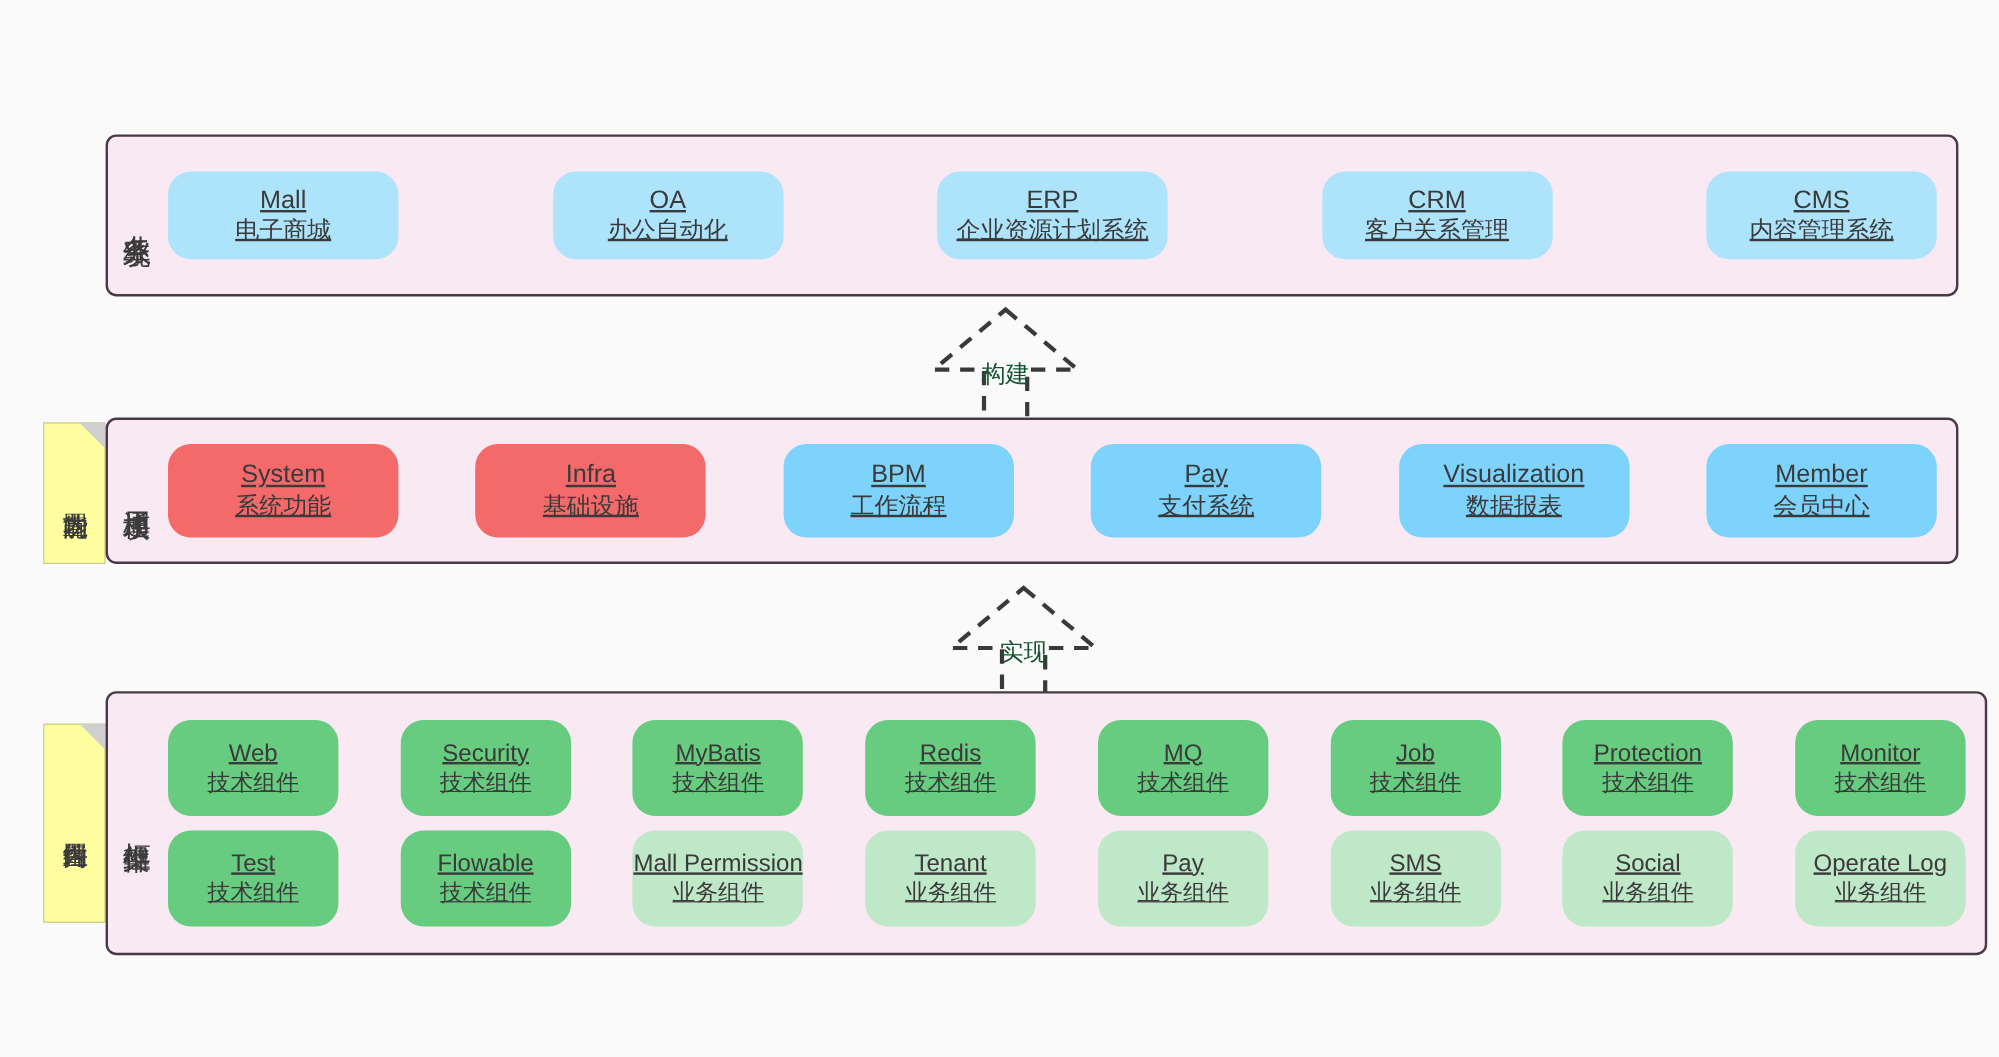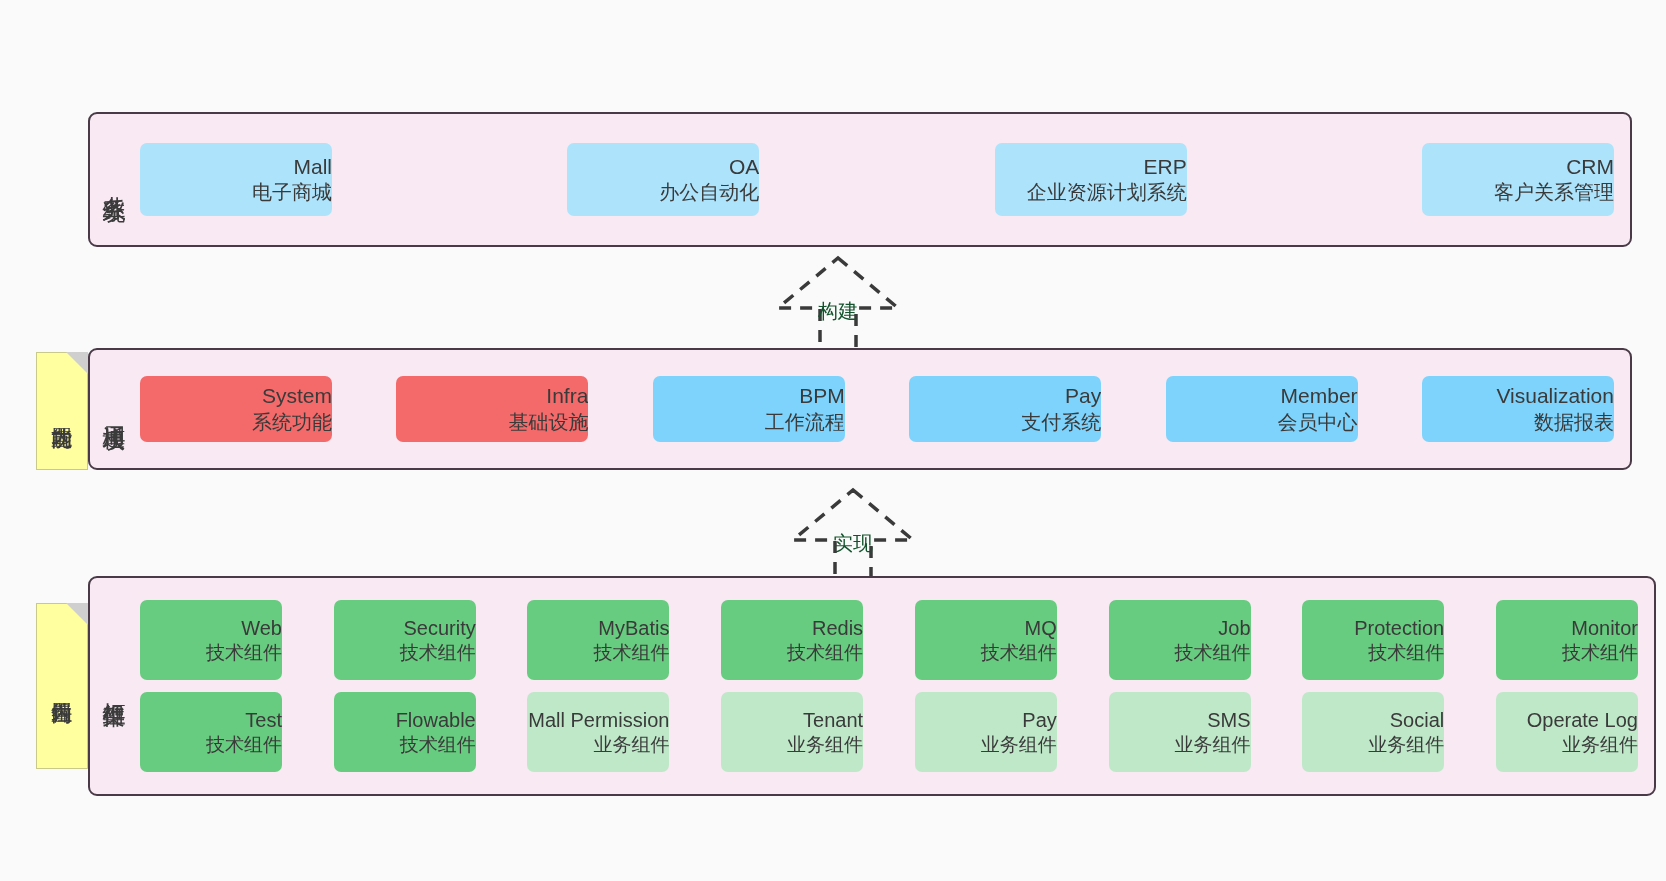--- a/index.html
+++ b/index.html
@@ -54,49 +54,50 @@
     display: flex;
     flex-direction: row;
     gap: 0;
     justify-content: space-between;
     align-items: stretch;
   }
 
   
   .node {
     box-sizing: border-box;
-    border-radius: 7px;
+    border-radius: 19px;
     display: flex;
     flex-direction: column;
-    align-items: flex-end;
+    align-items: center;
     justify-content: center;
     text-align: center;
     line-height: 1.25;
     color: #3a3a3a;
     overflow: hidden;
+    text-decoration: underline;
   }
   .node .title-en {
     font-size: 21px;
   }
   .node .title-cn {
     font-size: 20px;
   }
   .node.blue   { background: #ade3fb; }
   .node.red    { background: #f46a6a; }
   .node.pink   { background: #7dd3fc; }
   .node.green  { background: #67cc7f; }
   .node.lgreen { background: #bfe8c8; }
 
   
   #layer-business { left: 88px; top: 112px; width: 1544px; height: 135px; }
   #layer-business .node { width: 192px; height: 73px; }
 
   
   #layer-common { left: 88px; top: 348px; width: 1544px; height: 122px; }
-  #layer-common .node { width: 192px; height: 66px; }
+  #layer-common .node { width: 192px; height: 78px; }
 
   
   #layer-framework { left: 88px; top: 576px; width: 1568px; height: 220px; }
   #layer-framework .layer-body { gap: 12px; padding-top: 10px; padding-bottom: 10px; }
   #layer-framework .node { width: 142px; height: 80px; }
   #layer-framework .node .title-en { font-size: 20px; }
   #layer-framework .node .title-cn { font-size: 19px; }
 
   
   .sticky {
@@ -165,20 +166,24 @@
         <span class="title-cn">办公自动化</span>
       </div>
       <div class="node blue">
         <span class="title-en">ERP</span>
         <span class="title-cn">企业资源计划系统</span>
       </div>
       <div class="node blue">
         <span class="title-en">CRM</span>
         <span class="title-cn">客户关系管理</span>
       </div>
+      <div class="node blue">
+        <span class="title-en">CMS</span>
+        <span class="title-cn">内容管理系统</span>
+      </div>
     </div>
   </div>
 </div>
 
 <div class="arrow-wrap" id="arrow-build">
   <svg width="200" height="100" viewBox="0 0 200 100">
     <path d="M 100 6 L 160 56 L 118 56 L 118 100 L 82 100 L 82 56 L 40 56 Z" fill="#fafafa" stroke="#3a3a3a" stroke-width="3.5" stroke-dasharray="12,9" stroke-linejoin="miter"></path>
   </svg>
   <span class="arrow-label">构建</span>
 </div>
@@ -201,26 +206,26 @@
       </div>
       <div class="node pink">
         <span class="title-en">BPM</span>
         <span class="title-cn">工作流程</span>
       </div>
       <div class="node pink">
         <span class="title-en">Pay</span>
         <span class="title-cn">支付系统</span>
       </div>
       <div class="node pink">
+        <span class="title-en">Visualization</span>
+        <span class="title-cn">数据报表</span>
+      </div>
+      <div class="node pink">
         <span class="title-en">Member</span>
         <span class="title-cn">会员中心</span>
-      </div>
-      <div class="node pink">
-        <span class="title-en">Visualization</span>
-        <span class="title-cn">数据报表</span>
       </div>
     </div>
   </div>
 </div>
 
 <div class="arrow-wrap" id="arrow-impl">
   <svg width="200" height="100" viewBox="0 0 200 100">
     <path d="M 100 6 L 160 56 L 118 56 L 118 100 L 82 100 L 82 56 L 40 56 Z" fill="#fafafa" stroke="#3a3a3a" stroke-width="3.5" stroke-dasharray="12,9" stroke-linejoin="miter"></path>
   </svg>
   <span class="arrow-label">实现</span>

